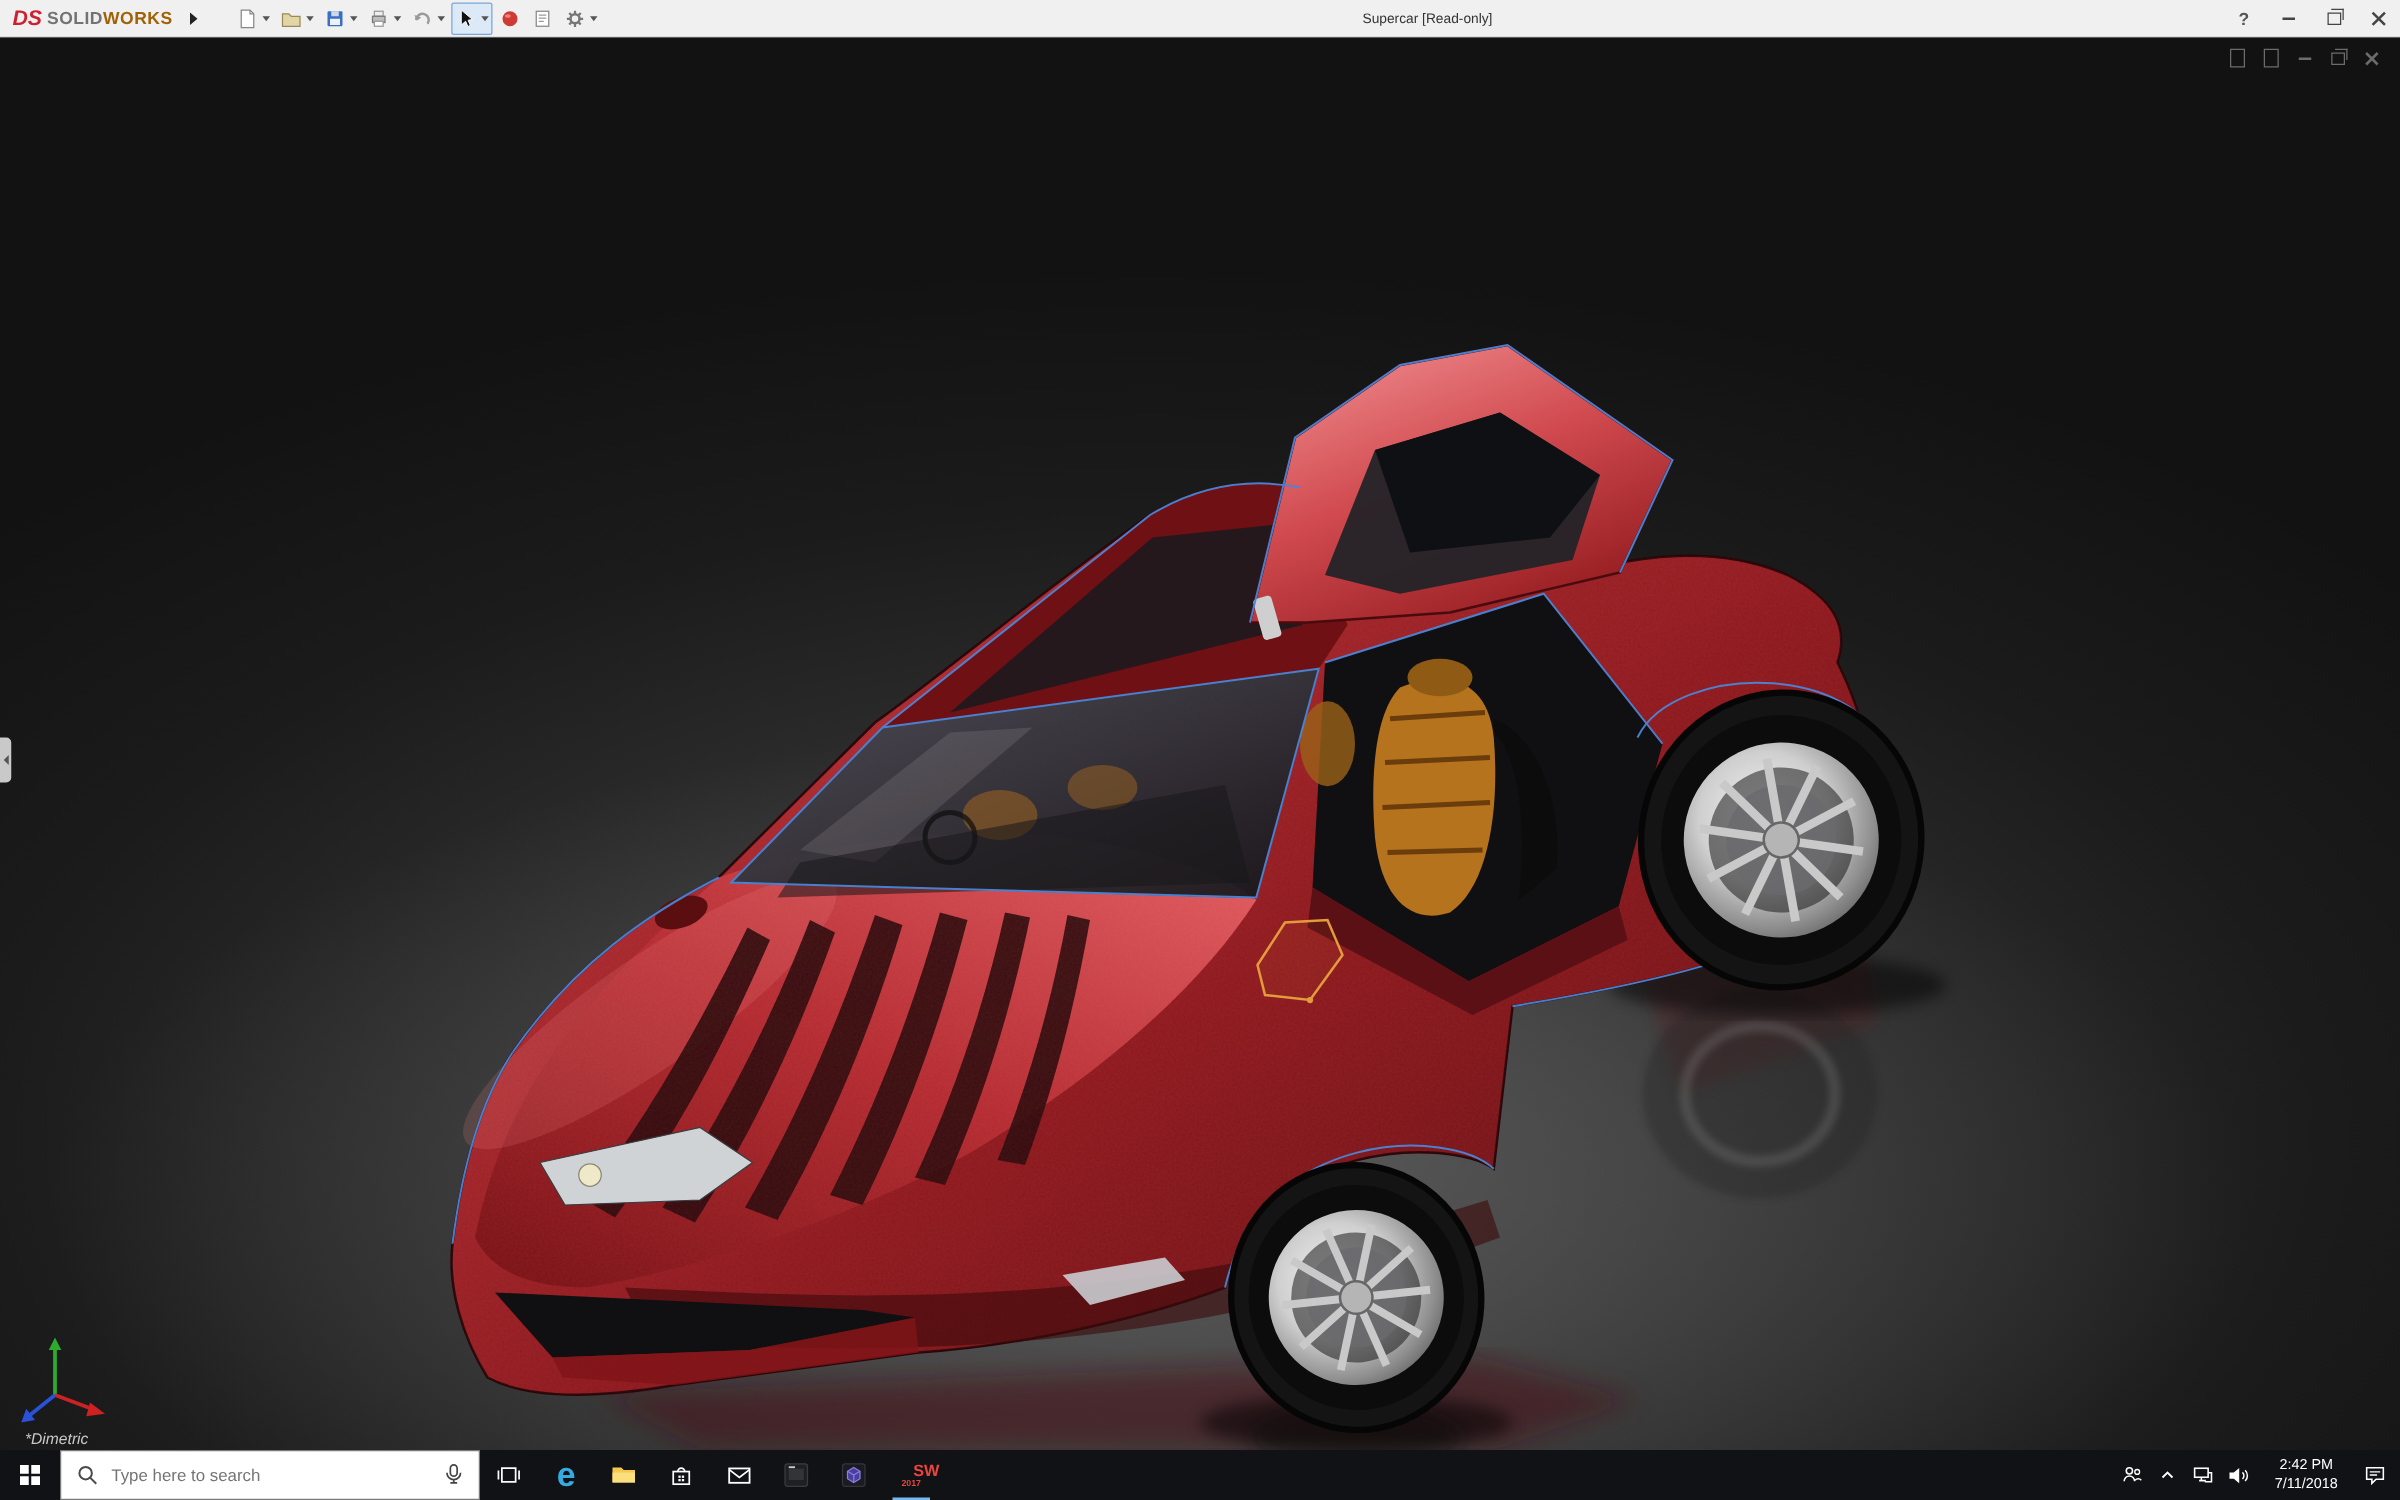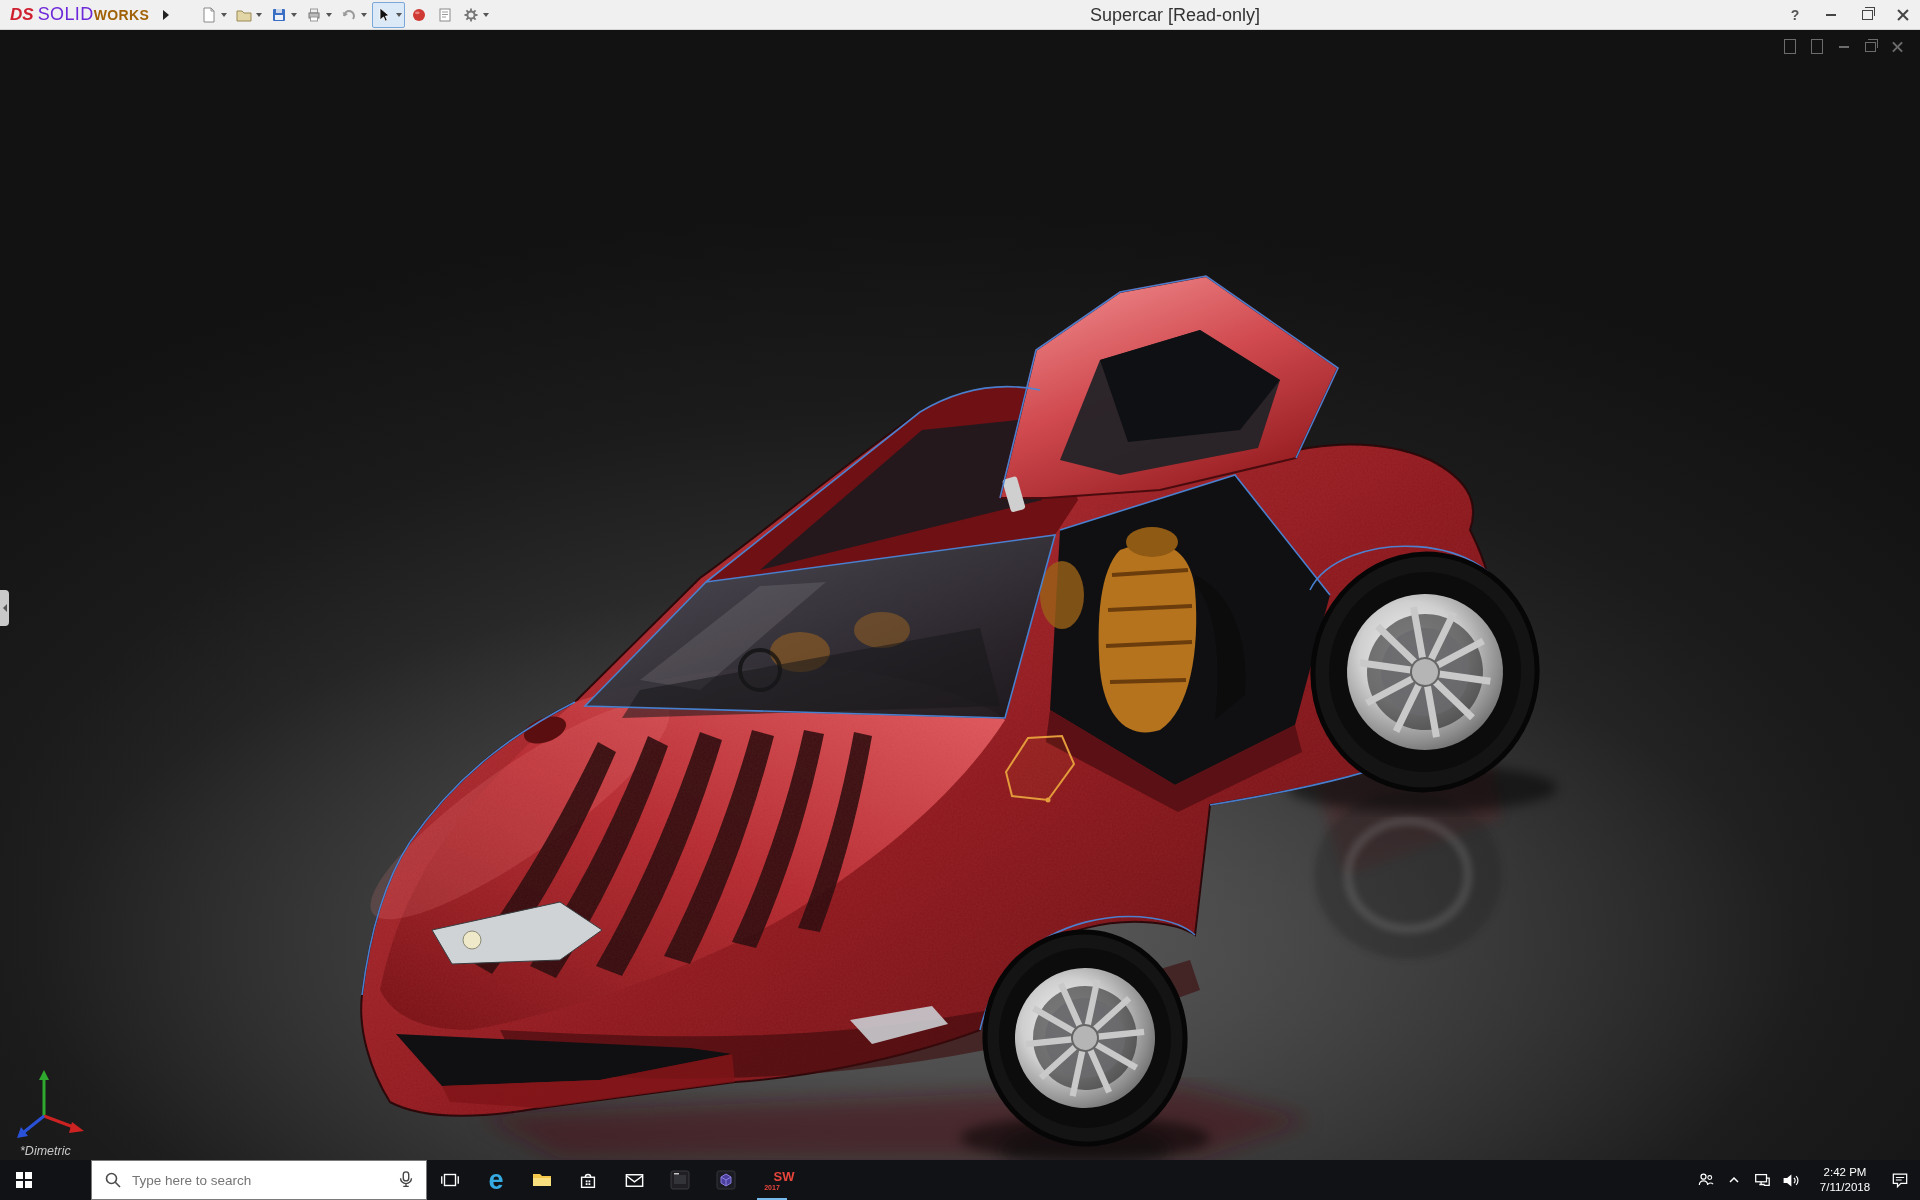--- a/index.html
+++ b/index.html
@@ -2,31 +2,31 @@
 <html><head>
 <meta charset="utf-8">
 <style>
   html,body{margin:0;padding:0;width:1920px;height:1200px;overflow:hidden;
     font-family:"Liberation Sans",sans-serif;background:#000;}
   
   .titlebar{position:absolute;top:0;left:0;width:1920px;height:30px;background:#f0f0f0;
     border-bottom:1px solid #d4d4d4;display:flex;align-items:center;box-sizing:border-box;}
   .logo{display:flex;align-items:center;gap:4px;padding-left:10px;}
   .logo-ds{color:#cf2030;font-weight:bold;font-style:italic;font-size:17px;}
-  .logo-solid{font-weight:normal;color:#6d28d9;font-size:18px;letter-spacing:.4px;}
+  .logo-solid{font-weight:bold;color:#737373;font-size:14px;letter-spacing:.4px;}
   .logo-works{font-weight:bold;color:#a16207;font-size:14px;letter-spacing:.4px;}
   .flyout{width:18px;height:22px;display:flex;align-items:center;justify-content:center;margin-left:8px;cursor:pointer;}
   .flyout i{width:0;height:0;border-left:6px solid #222;border-top:5px solid transparent;border-bottom:5px solid transparent;}
   .qat{display:flex;align-items:center;margin-left:22px;gap:2px;}
   .tb-btn{display:flex;align-items:center;height:24px;padding:0 2px;border:1px solid transparent;border-radius:2px;}
   .tb-btn.active{background:#dce9f7;border-color:#7aa7d8;}
   .tb-btn svg{display:block;}
   .chev{width:0;height:0;border-top:4px solid #555;border-left:3.5px solid transparent;border-right:3.5px solid transparent;margin-left:3px;}
   .title-text{position:absolute;left:1090px;top:0;height:30px;display:flex;align-items:center;
-    font-size:18px;color:#333;}
+    font-size:11px;color:#333;}
   .win-controls{position:absolute;right:6px;top:0;height:30px;display:flex;align-items:center;gap:14px;}
   .ctl{width:22px;height:22px;display:flex;align-items:center;justify-content:center;color:#444;cursor:pointer;}
   .ctl-help{font-size:14px;font-weight:bold;color:#555;}
   .ic-min{width:10px;height:2px;background:#444;}
   .ic-restore{width:9px;height:8px;border:1.5px solid #444;position:relative;background:#f0f0f0;}
   .ic-restore::before{content:"";position:absolute;left:2px;top:-4px;width:9px;height:8px;border:1.5px solid #444;border-bottom:none;border-left:none;}
   .ic-close{position:relative;width:12px;height:12px;}
   .ic-close::before,.ic-close::after{content:"";position:absolute;left:-1px;top:5px;width:14px;height:2px;background:#444;}
   .ic-close::before{transform:rotate(45deg);} .ic-close::after{transform:rotate(-45deg);}
   
@@ -45,21 +45,21 @@
   .panel-tab{position:absolute;left:0;top:560px;width:9px;height:36px;background:#c9c9c9;
     border-radius:0 4px 4px 0;display:flex;align-items:center;justify-content:center;cursor:pointer;}
   .panel-tab i{width:0;height:0;border-right:4px solid #555;border-top:4px solid transparent;border-bottom:4px solid transparent;}
   .view-label{position:absolute;left:20px;bottom:2px;color:#c9c9c9;font-size:12.5px;}
   
   .taskbar{position:absolute;left:0;top:1160px;width:1920px;height:40px;background:#101216;
     display:flex;align-items:stretch;color:#fff;}
   .tb-start{width:48px;display:flex;align-items:center;justify-content:center;cursor:pointer;}
   .winlogo{display:grid;grid-template-columns:7px 7px;grid-template-rows:7px 7px;gap:1.5px;}
   .winlogo span{background:#fff;}
-  .searchbox{width:336px;background:#fff;display:flex;align-items:center;border:1px solid #7a7a7a;box-sizing:border-box;margin-left:43px;}
+  .searchbox{width:336px;background:#fff;display:flex;align-items:center;border:1px solid #7a7a7a;box-sizing:border-box;}
   .searchbox input{flex:1;border:none;outline:none;font-size:13.5px;color:#333;font-family:"Liberation Sans",sans-serif;background:transparent;}
   .searchbox .sic{margin:0 8px 0 12px;} .searchbox .mic{margin:0 10px;}
   .tb-app{width:46px;display:flex;align-items:center;justify-content:center;cursor:pointer;position:relative;}
   .tb-app .underline{position:absolute;bottom:0;left:8px;right:8px;height:2px;background:#76b9ed;}
   .edge-e{color:#35abe2;font-size:27px;font-weight:bold;line-height:1;}
   .sw-tile{display:flex;flex-direction:column;align-items:center;line-height:1;}
   .sw-letters{color:#e8463c;font-weight:bold;font-size:13px;letter-spacing:0;margin-left:24px;}
   .sw-year{color:#e8463c;font-size:7px;font-weight:bold;margin-top:1px;}
   .tray{margin-left:auto;display:flex;align-items:center;}
   .tray-ic{width:28px;height:40px;display:flex;align-items:center;justify-content:center;cursor:pointer;}

